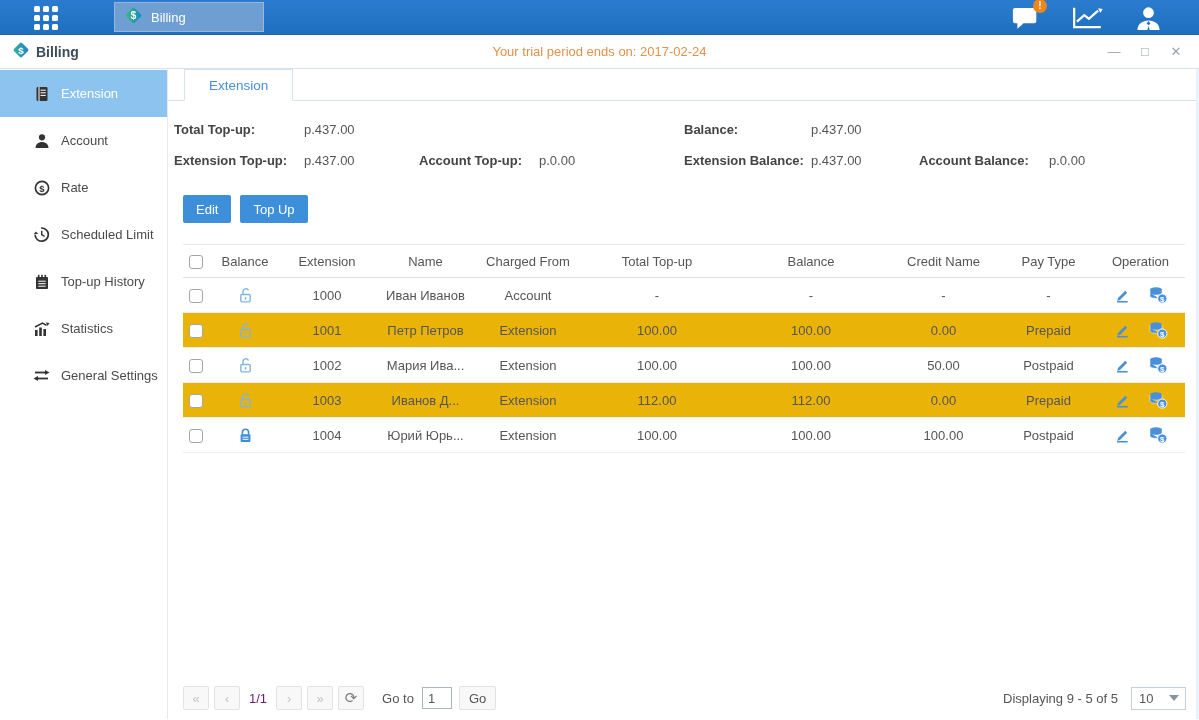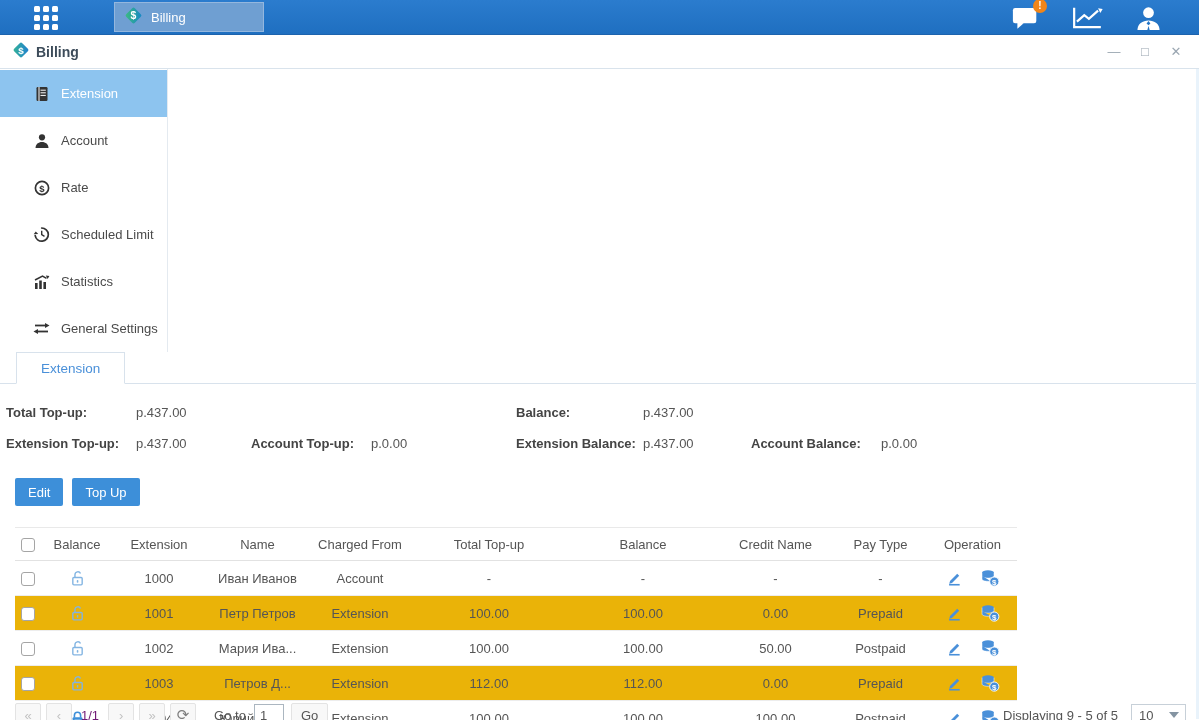--- a/index.html
+++ b/index.html
@@ -20,21 +20,21 @@
            color:#fff; font-size:10px; font-weight:bold; text-align:center; line-height:14px; }
 
   
   .winheader { height:34px; background:#fff; border-bottom:1px solid #d9e3ec; display:flex; align-items:center; position:relative; }
   .win-title { display:flex; align-items:center; gap:6px; margin-left:12px; font-size:14px; font-weight:bold; color:#3d4c5a; }
   .trial { position:absolute; left:0; right:0; text-align:center; color:#e0924b; font-size:13px; pointer-events:none; }
   .win-controls { position:absolute; right:16px; display:flex; gap:17px; color:#9aa6b1; font-size:13px; }
   .win-controls span { cursor:pointer; width:14px; text-align:center; }
 
   
-  .bodywrap { display:flex; height:650px; position:relative;flex-direction:column; }
+  .bodywrap { display:flex; height:650px; position:relative; }
   .right-strip { position:absolute; right:0; top:0; bottom:0; width:3px; background:#e9f3fb; }
 
   
   .sidebar { width:168px; border-right:1px solid #e4eaf0; background:#fff; padding-top:1px; }
   .side-item { height:47px; display:flex; align-items:center; padding-left:33px; gap:11px;
                font-size:13px; color:#4a4a4a; cursor:pointer; }
   .side-item.active { background:#8dc4ef; color:#fff; }
   .side-icon { width:17px; height:17px; display:flex; align-items:center; justify-content:center; }
 
   
@@ -151,20 +151,21 @@
             <stop offset="0" stop-color="#35b397"></stop>
                 <stop offset="1" stop-color="#1f7fd0"></stop>
               </linearGradient>
             </defs>
           <rect x="3.6" y="3.6" width="12.8" height="12.8" rx="2" transform="rotate(45 10 10)" fill="url(#gdia2)"></rect>
           <text x="10" y="14" text-anchor="middle" font-size="11" font-weight="bold" fill="#fff">$</text>
         </svg>
       </span>
       <span>Billing</span>
     </div>
+    <div class="trial">Your trial period ends on: 2017-02-24</div>
     <div class="win-controls">
       <span>—</span>
       <span>□</span>
       <span>✕</span>
     </div>
   </div>
 
   <div class="bodywrap">
 
     <div class="sidebar" id="sidebar">
@@ -205,20 +206,34 @@
     <span class="side-icon">
             <svg width="17" height="17" viewBox="0 0 17 17">
               <path d="M8.7 2a6.6 6.6 0 1 1-6.5 7.6" fill="none" stroke="#333" stroke-width="1.7" stroke-linecap="round"></path>
               <path d="M0.6 8.2l2.2-2.6 2.4 2.4z" fill="#333"></path>
               <path d="M8.7 4.8v3.9l2.8 1.6" fill="none" stroke="#333" stroke-width="1.4"></path>
             </svg>
           </span>
     <span class="side-label">Scheduled Limit</span>
   </div>
 
+  <div class="side-item">
+    <span class="side-icon">
+            <svg width="16" height="16" viewBox="0 0 16 16">
+              <rect x="2" y="3" width="12" height="12" rx="1" fill="#333"></rect>
+              <line x1="4.7" y1="0.8" x2="4.7" y2="4" stroke="#333" stroke-width="1.6"></line>
+              <line x1="8" y1="0.8" x2="8" y2="4" stroke="#333" stroke-width="1.6"></line>
+              <line x1="11.3" y1="0.8" x2="11.3" y2="4" stroke="#333" stroke-width="1.6"></line>
+              <line x1="4.3" y1="7.2" x2="11.7" y2="7.2" stroke="#fff"></line>
+              <line x1="4.3" y1="9.7" x2="11.7" y2="9.7" stroke="#fff"></line>
+              <line x1="4.3" y1="12.2" x2="11.7" y2="12.2" stroke="#fff"></line>
+            </svg>
+          </span>
+    <span class="side-label">Top-up History</span>
+  </div>
 
   <div class="side-item">
     <span class="side-icon">
             <svg width="17" height="17" viewBox="0 0 17 17">
               <rect x="2" y="10" width="2.6" height="6" fill="#333"></rect>
               <rect x="6.2" y="7.5" width="2.6" height="8.5" fill="#333"></rect>
               <rect x="10.4" y="9" width="2.6" height="7" fill="#333"></rect>
               <path d="M2 7 L9.5 3 L13.5 5.4" fill="none" stroke="#333" stroke-width="1.5"></path>
               <path d="M12.8 2.6l3.6 0.4-1.8 3.1z" fill="#333"></path>
             </svg>
@@ -386,21 +401,21 @@
   </tr>
 
   <tr class="alt">
     <td><span class="checkbox"></span></td>
     <td><span class="status-icon"><svg width="17" height="17" viewBox="0 0 16 16">
                     <rect x="3.6" y="7" width="8.8" height="7" rx="1" fill="none" stroke="#82b4e2" stroke-width="1.3"></rect>
                     <path d="M5.6 7V4.4a2.7 2.7 0 0 1 5.2-1" fill="none" stroke="#82b4e2" stroke-width="1.3"></path>
                     <rect x="7.3" y="9.4" width="1.5" height="2.5" rx="0.7" fill="#82b4e2"></rect>
                   </svg></span></td>
     <td>1003</td>
-    <td>Петров Д...</td>
+    <td>Иванов Д...</td>
     <td>Extension</td>
     <td>112.00</td>
     <td>112.00</td>
     <td>0.00</td>
     <td>Prepaid</td>
     <td>
       <span class="op-icon"><svg width="18" height="17" viewBox="0 0 18 18">
                     <path d="M4.8 11.6L12.4 4l2.1 2.1-7.6 7.6-3 0.9z" fill="#4a90d9"></path>
                     <line x1="3.8" y1="15.6" x2="15" y2="15.6" stroke="#4a90d9" stroke-width="1.7"></line>
                   </svg></span>

